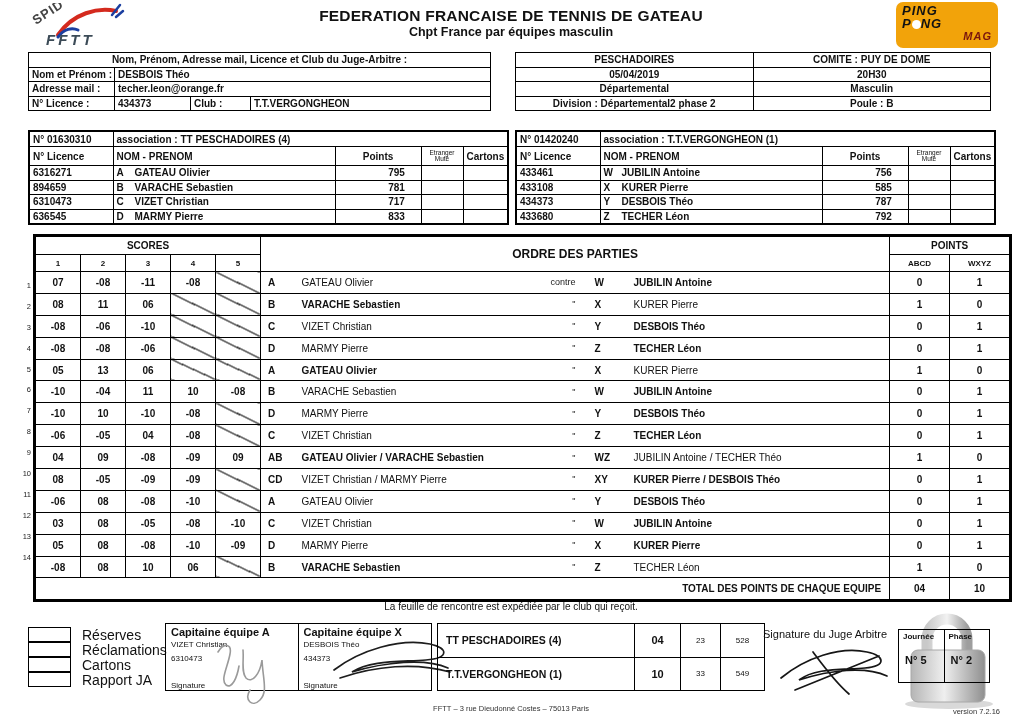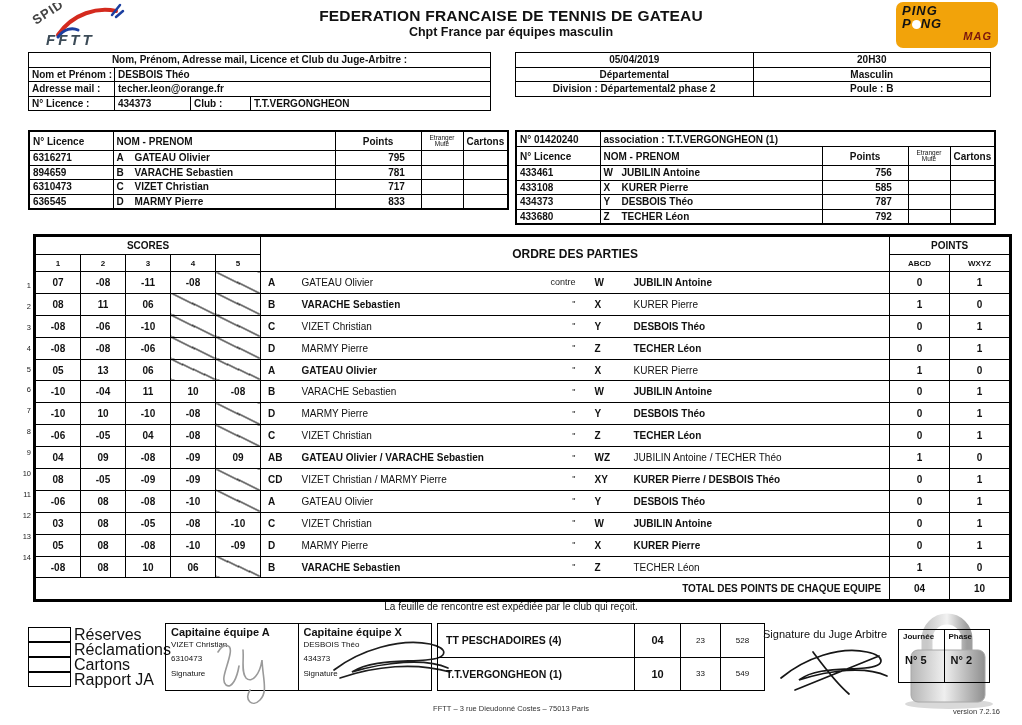--- a/index.html
+++ b/index.html
@@ -57,27 +57,27 @@
   .mt td.ol{border-left:none;border-right:none;font-weight:bold;padding-left:9px;}
   .mt td.opp{border-left:none;padding-left:14px;}
   .mt td.pt{text-align:center;font-weight:bold;}
   .mt td.tot-lbl{text-align:right;font-weight:bold;padding-right:8px;}
 
   
   .note{left:0;right:0;top:601px;text-align:center;font-size:10px;}
   .cb-wrap{left:28px;top:627px;}
   .cb-row{height:15px;display:flex;align-items:center;}
   .cb-box{width:43px;height:15px;border:1px solid #000;box-sizing:border-box;margin-top:-1px;background:#fff;}
-  .cb-lbl{font-size:16px;margin-left:3px;}
+  .cb-lbl{font-size:14px;margin-left:11px;}
 
   .cap{top:623px;width:134px;height:68px;border:1.5px solid #000;box-sizing:border-box;padding:2px 5px;}
   .cap .t{font-size:11px;font-weight:bold;}
   .cap .n{font-size:8px;margin-top:2px;}
   .cap .lic{font-size:8px;margin-top:5px;}
-  .cap .sig{font-size:8px;margin-top:6px;}
+  .cap .sig{font-size:8px;margin-top:18px;}
 
   .res{left:437px;top:623px;width:328px;border:1.5px solid #000;font-size:10px;}
   .res td{border:1px solid #000;height:32.5px;}
   .res .club{font-weight:bold;padding-left:8px;font-size:10.5px;}
   .res .big{font-weight:bold;text-align:center;font-size:11px;}
   .res .sm{text-align:center;font-size:8px;}
 
   .judge-sig-lbl{left:763px;top:628px;font-size:11px;font-weight:normal;}
   .lock-table{left:898px;top:629px;width:92px;height:54px;border:1.5px solid #000;box-sizing:border-box;display:flex;}
   .lock-col{flex:1;border-right:1.5px solid #000;position:relative;}
@@ -137,20 +137,24 @@
   </tr>
 </tbody>
   </table>
 
 <table class="abs it">
   <colgroup>
       <col style="width:50%">
       <col style="width:50%">
     </colgroup>
   <tbody>
+      <tr>
+        <td>PESCHADOIRES</td>
+        <td>COMITE : PUY DE DOME</td>
+      </tr>
   <tr>
         <td>05/04/2019</td>
         <td>20H30</td>
       </tr>
   <tr>
         <td>Départemental</td>
         <td>Masculin</td>
       </tr>
   <tr>
         <td>Division : Départemental2 phase 2</td>
@@ -161,20 +165,24 @@
 
 <table class="abs at" style="left:28px;top:130px;">
   <colgroup>
       <col style="width:84px">
       <col style="width:222px">
       <col style="width:86px">
       <col style="width:42px">
       <col>
     </colgroup>
   <tbody>
+      <tr class="ttl">
+    <td>N° 01630310</td>
+    <td colspan="4">association : TT PESCHADOIRES  (4)</td>
+  </tr>
   <tr class="hdr">
     <th>N° Licence</th>
     <th>NOM - PRENOM</th>
     <th class="ptsh">Points</th>
     <th class="etr">
           <span style="display:block">Etranger</span>
           <span style="display:block">Muté</span>
         </th>
     <th>Cartons</th>
   </tr>

